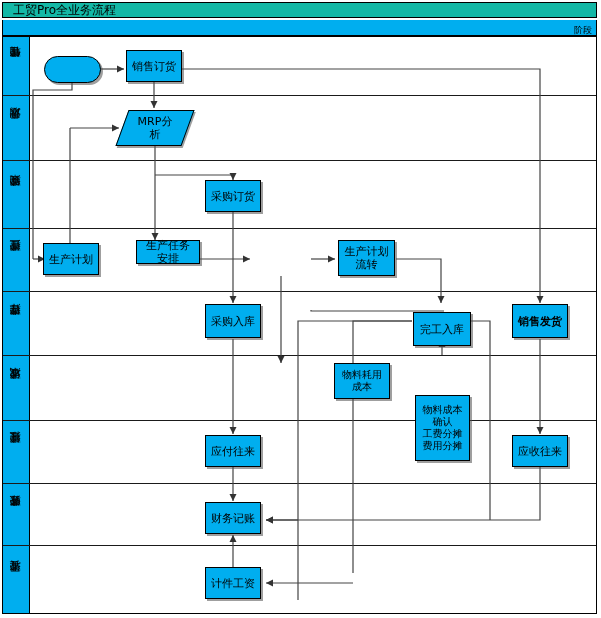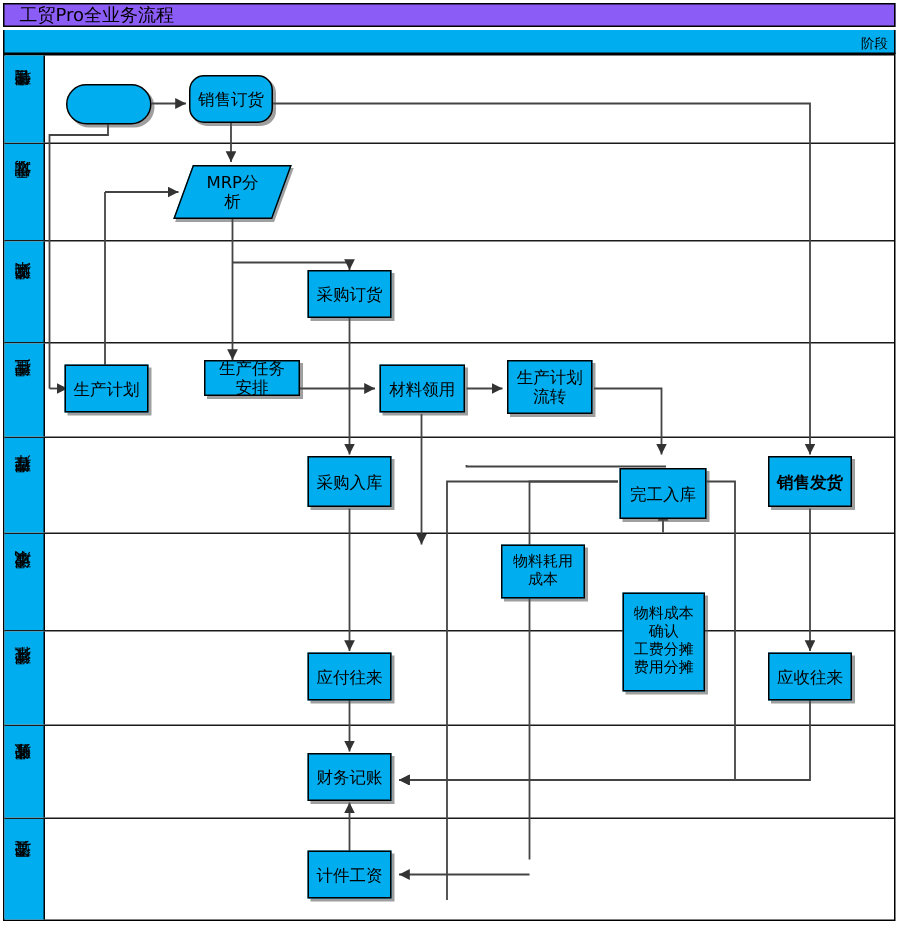--- a/index.html
+++ b/index.html
@@ -8,21 +8,21 @@
   #app{
     position:relative;
     width:601px;height:618px;
     background:#ffffff;
     overflow:hidden;
   }
 
   
   .titlebar{
     position:absolute;left:2px;top:2px;width:595px;height:16px;
-    background:#8b5cf6;border:1px solid #000000;
+    background:#14b8a6;border:1px solid #000000;
     box-sizing:border-box;
     display:flex;align-items:center;
   }
   .titlebar .t{
     font-size:12px;color:#000000;padding-left:10px;letter-spacing:0px;
     white-space:nowrap;
   }
   .stagebar{
     position:absolute;left:2px;top:20px;width:595px;height:16px;
     background:#00AEEF;border:1px solid #000000;border-top:none;
@@ -228,21 +228,21 @@
 
       <path d="M298,520 L266,520" marker-end="url(#ah)"></path>
 
     </g>
   </svg>
 
   <div class="node start" style="left:44px;top:56px;width:57px;height:27px;">
     <span></span>
   </div>
 
-  <div class="node" style="left:126px;top:50px;width:56px;height:32px;border-radius:10px;">
+  <div class="node" style="left:126px;top:50px;width:56px;height:32px;">
     <span>销售订货</span>
   </div>
 
   <div class="node proc-mrp" style="left:122px;top:110px;width:66px;height:36px;">
     <div class="skewbox"></div>
     <span class="skewlabel multi">MRP分
 析</span>
   </div>
 
   <div class="node" style="left:205px;top:180px;width:56px;height:32px;">
@@ -251,23 +251,20 @@
 
   <div class="node" style="left:43px;top:243px;width:56px;height:32px;">
     <span>生产计划</span>
   </div>
 
   <div class="node" style="left:126px;top:240px;width:64px;height:24px;margin-left:10px;">
     <span class="multi">生产任务
 安排</span>
   </div>
 
-  <div class="node" style="left:253px;top:243px;width:57px;height:32px;">
-    <span>材料领用</span>
-  </div>
 
   <div class="node" style="left:338px;top:240px;width:57px;height:36px;">
     <span class="multi">生产计划
 流转</span>
   </div>
 
   <div class="node" style="left:205px;top:304px;width:56px;height:34px;">
     <span>采购入库</span>
   </div>
 

